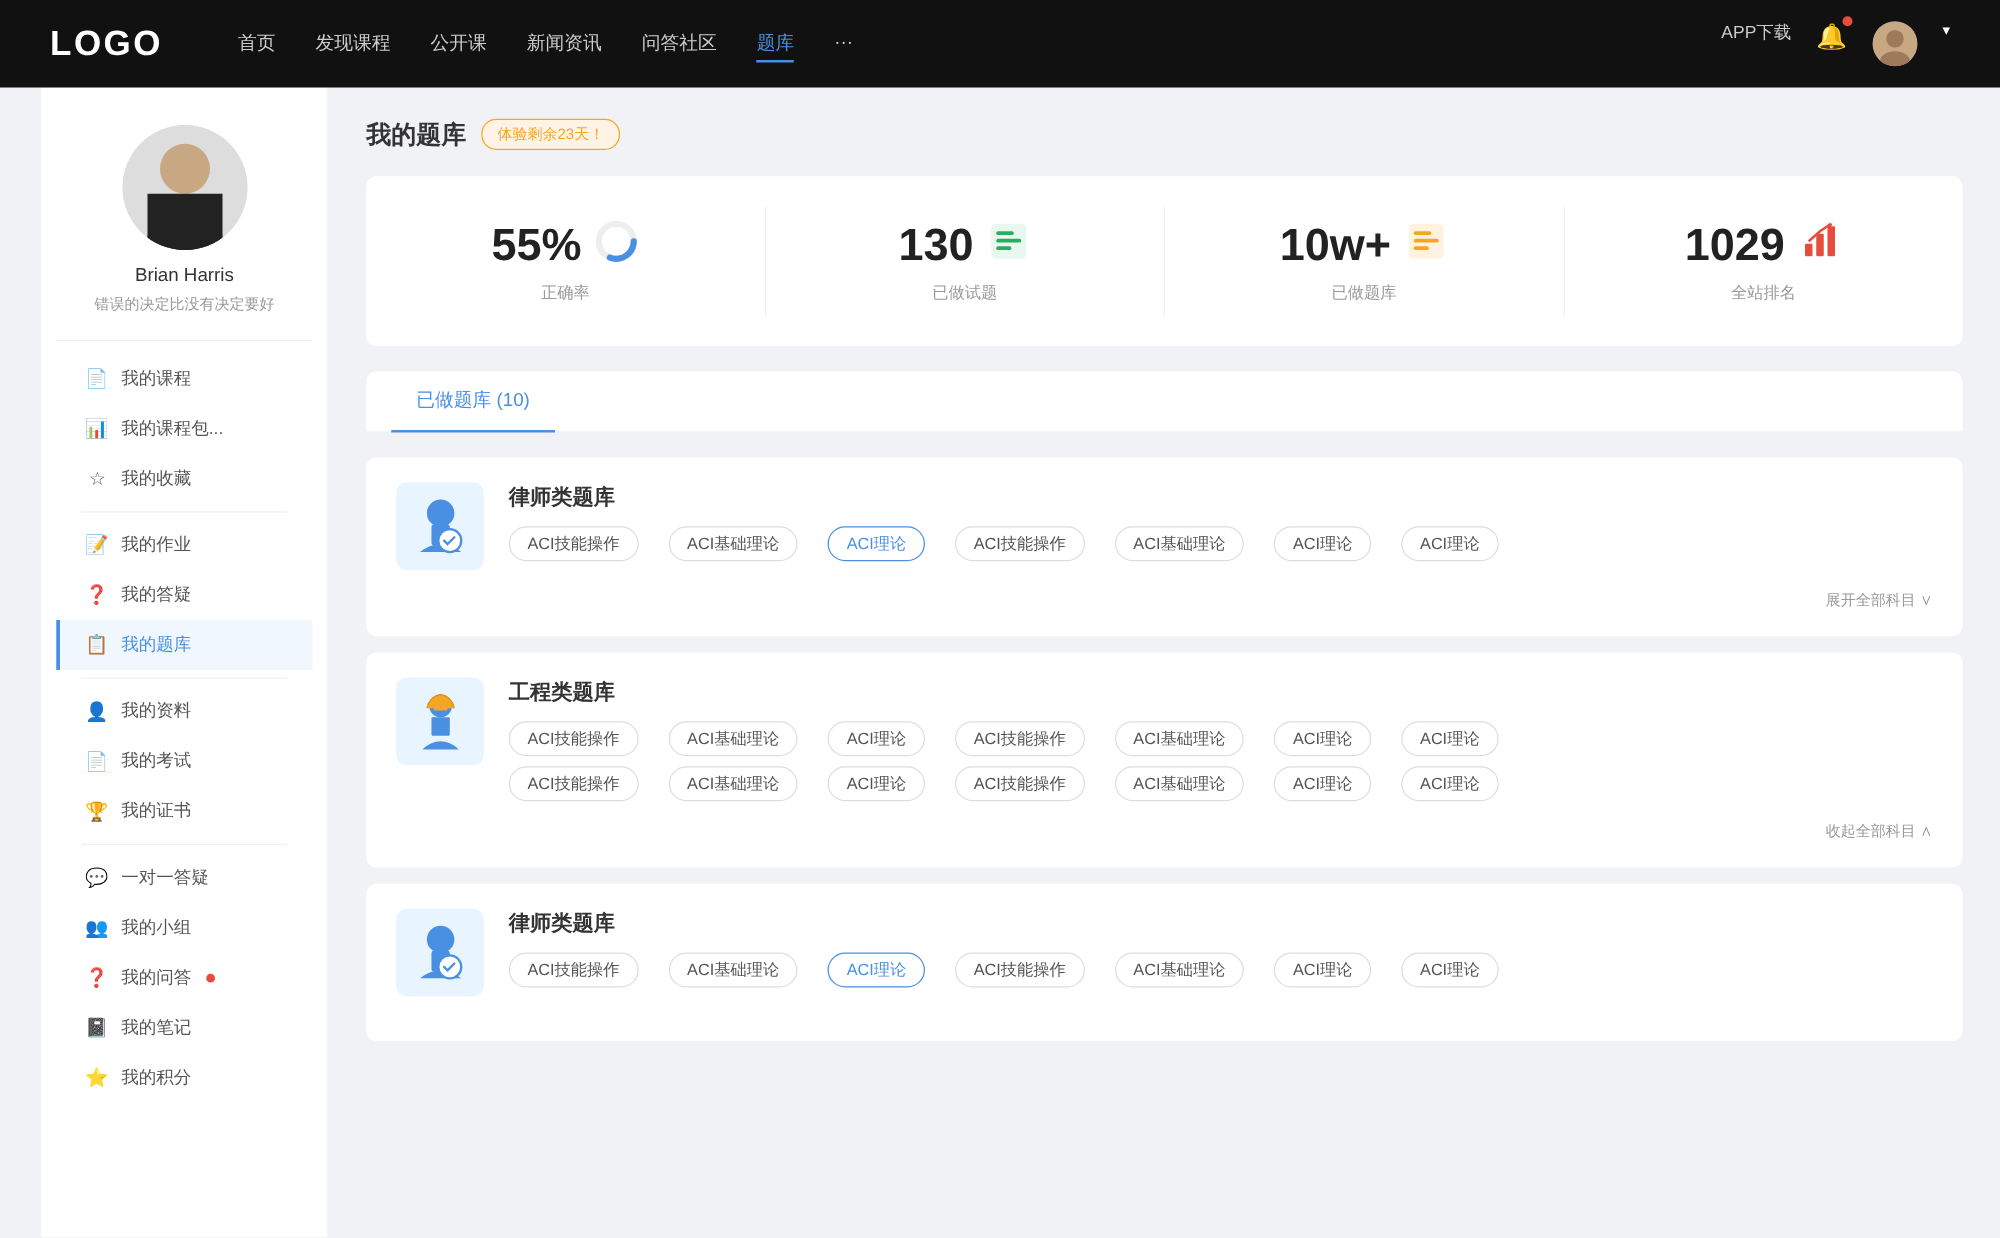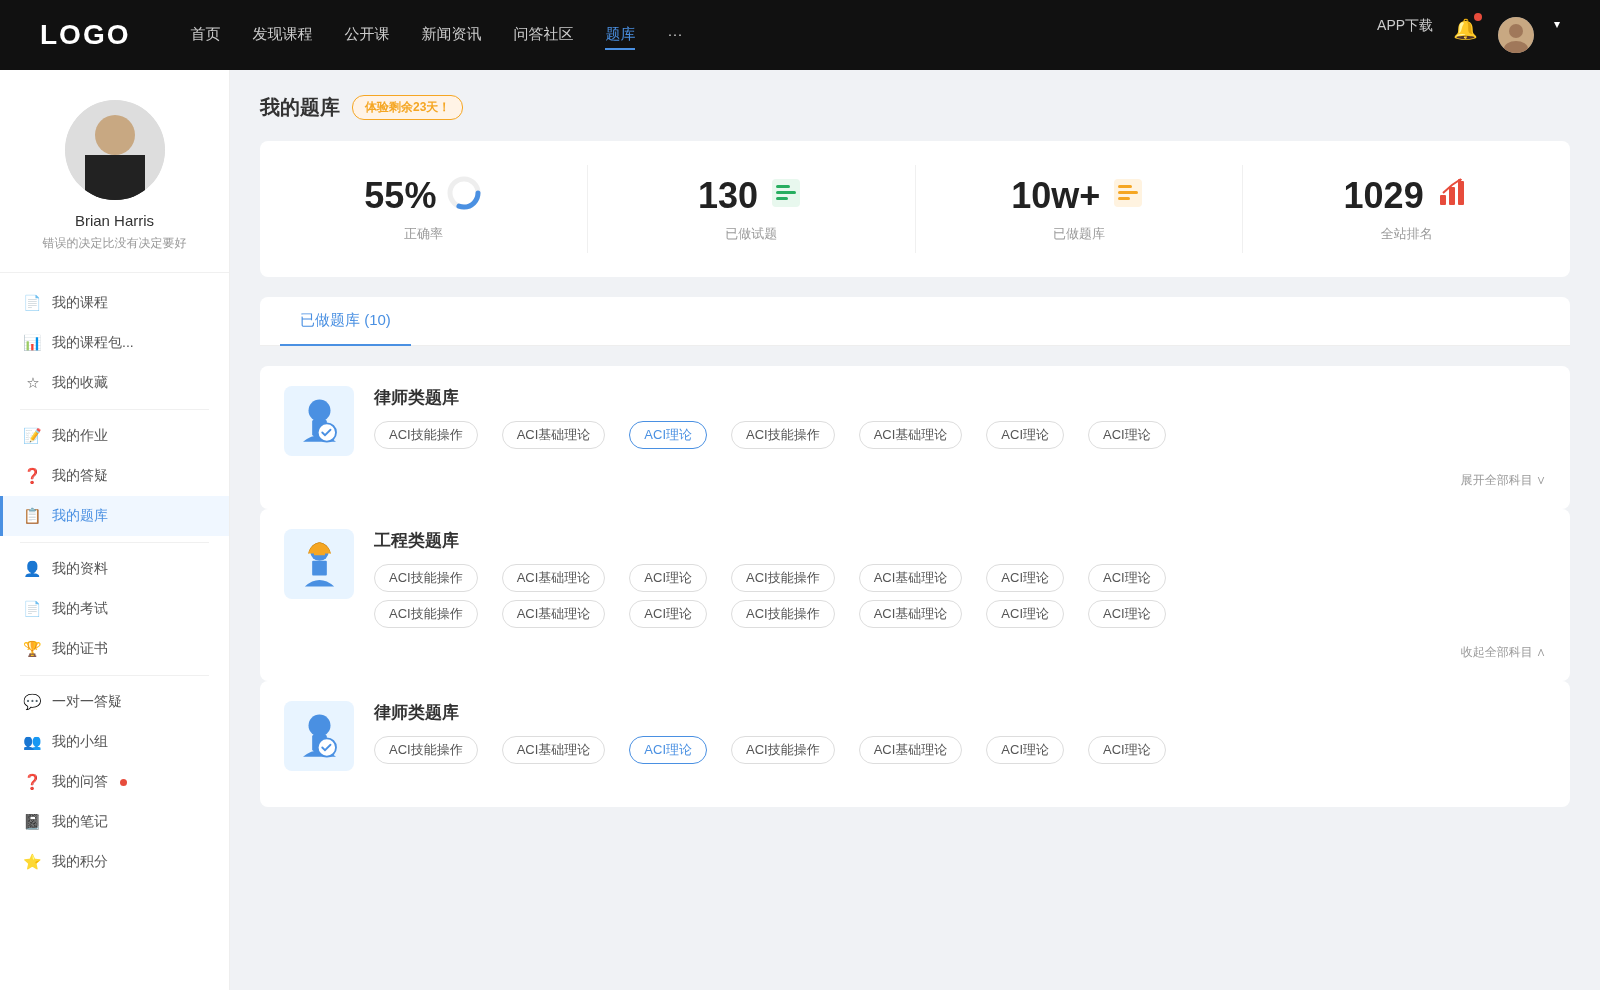--- a/index.html
+++ b/index.html
@@ -76,22 +76,23 @@
     .layout {
       display: flex;
       min-height: calc(100vh - 70px);
     }
 
     
     .sidebar {
       width: 230px;
       background: #fff;
       border-right: 1px solid #eee;
-      padding: 30px 0 20px;
+      padding: 30px 12px 20px;
       flex-shrink: 0;
+      margin-left: 33px;
     }
     .profile-section {
       text-align: center;
       padding: 0 20px 20px;
       border-bottom: 1px solid #f0f0f0;
     }
     .profile-avatar {
       width: 100px;
       height: 100px;
       border-radius: 50%;
@@ -179,21 +180,20 @@
       color: #333;
       font-weight: 600;
     }
     .trial-badge {
       background: #fff3e6;
       color: #f5a623;
       border: 1px solid #f5a623;
       border-radius: 12px;
       padding: 3px 12px;
       font-size: 12px;
-      font-weight: bold;
     }
 
     
     .stats-row {
       background: #fff;
       border-radius: 8px;
       display: flex;
       padding: 24px 0;
       margin-bottom: 20px;
     }
@@ -253,21 +253,21 @@
       color: #4a90e2;
       border-bottom: 2px solid #4a90e2;
       font-weight: 500;
     }
 
     
     .qbank-section {
       background: #fff;
       border-radius: 8px;
       padding: 20px 24px;
-      margin-bottom: 0;
+      margin-bottom: 13px;
     }
     .qbank-header {
       display: flex;
       align-items: flex-start;
       gap: 20px;
       margin-bottom: 16px;
     }
     .qbank-icon-wrap {
       width: 70px;
       height: 70px;

